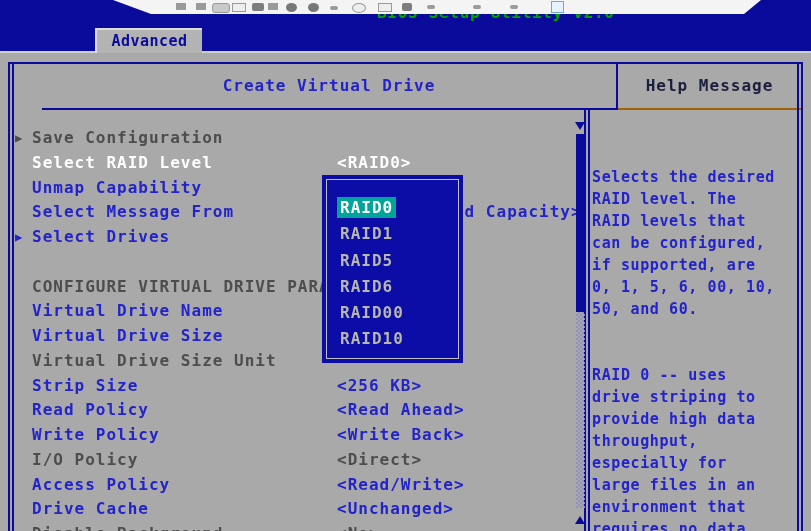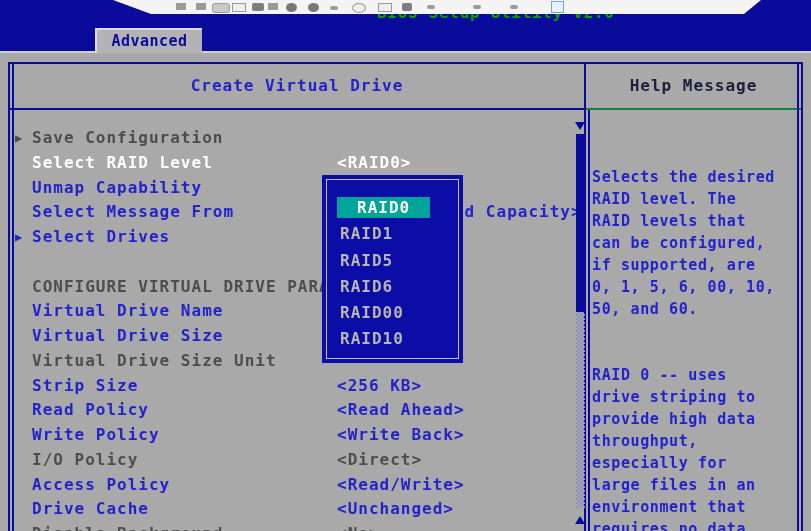--- a/index.html
+++ b/index.html
@@ -29,24 +29,24 @@
   .tab{position:absolute;left:95px;top:28px;width:105px;height:23px;background:#b3b3b3;
        border-top:2px solid #dcdcdc;border-left:2px solid #dcdcdc;z-index:3;
        color:#0b0b9b;font-size:15px;letter-spacing:0.5px;text-align:center;line-height:22px;}
 
   
   .main-frame{position:absolute;left:8px;top:62px;width:795px;height:475px;
       border:2px solid #0b0b9b;box-sizing:border-box;}
   .inner-line-left{position:absolute;left:2px;top:0;bottom:0;width:2px;background:#0b0b9b;}
   .inner-line-right{position:absolute;right:2px;top:0;bottom:0;width:2px;background:#0b0b9b;}
 
-  .header-row{display:flex;height:46px;box-sizing:border-box;}
+  .header-row{display:flex;height:46px;box-sizing:border-box;margin-left:32px;}
   .header-left{flex:0 0 576px;border-right:2px solid #0b0b9b;border-bottom:2px solid #0b0b9b;
       box-sizing:border-box;text-align:center;line-height:44px;color:#2323cb;font-size:16px;letter-spacing:1px;}
-  .header-right{flex:1;border-bottom:2px solid #15803d;box-sizing:border-box;
+  .header-right{flex:1;border-bottom:2px solid #a16207;box-sizing:border-box;
       text-align:center;line-height:44px;color:#1d1d3d;font-size:16px;letter-spacing:1px;}
 
   .body-row{display:flex;height:425px;}
   .body-left{flex:0 0 576px;border-right:2px solid #0b0b9b;box-sizing:border-box;position:relative;}
   .body-right{flex:1;position:relative;}
   .help-inner-line{position:absolute;left:2px;top:0;bottom:0;width:2px;background:#0b0b9b;}
 
   
   .menu-list{margin-top:16px;}
   .menu-row{position:relative;height:24.75px;font-size:16px;letter-spacing:1px;line-height:24.75px;white-space:nowrap;}
@@ -68,21 +68,21 @@
                        linear-gradient(45deg,#8f8fc0 25%,transparent 25%,transparent 75%,#8f8fc0 75%);
       background-size:4px 4px;background-position:0 0,2px 2px;}
   .tri-up{position:absolute;top:394px;left:0;width:0;height:0;
       border-left:5px solid transparent;border-right:5px solid transparent;border-bottom:8px solid #0b0b9b;}
 
   
   .dropdown{position:absolute;left:322px;top:175px;width:141px;height:188px;background:#0c0ca6;z-index:20;}
   .dropdown-inner{position:absolute;left:4px;top:4px;right:4px;bottom:4px;border:1px solid #c0c0c0;}
   .dd-list{padding:15px 0 0 13px;}
   .dd-item{height:26.3px;line-height:26.3px;font-size:16px;letter-spacing:1px;color:#b7b7ad;white-space:nowrap;}
-  .dd-item.selected .dd-text{background:#00a49a;color:#ffffff;padding:1px 20px;margin-left:-3px;}
+  .dd-item.selected .dd-text{background:#00a49a;color:#ffffff;padding:1px 3px;margin-left:-3px;}
 
   
   .help-lines{padding:16px 4px 0 6px;margin-top:40px;}
   .help-line{height:22px;line-height:22px;font-size:15px;letter-spacing:0.6px;color:#2323cb;white-space:nowrap;}
   .help-more{position:absolute;top:424px;right:7px;font-size:15px;letter-spacing:0.6px;color:#c8c800;}
 </style>
 </head>
 <body>
 
 <div class="screen">

